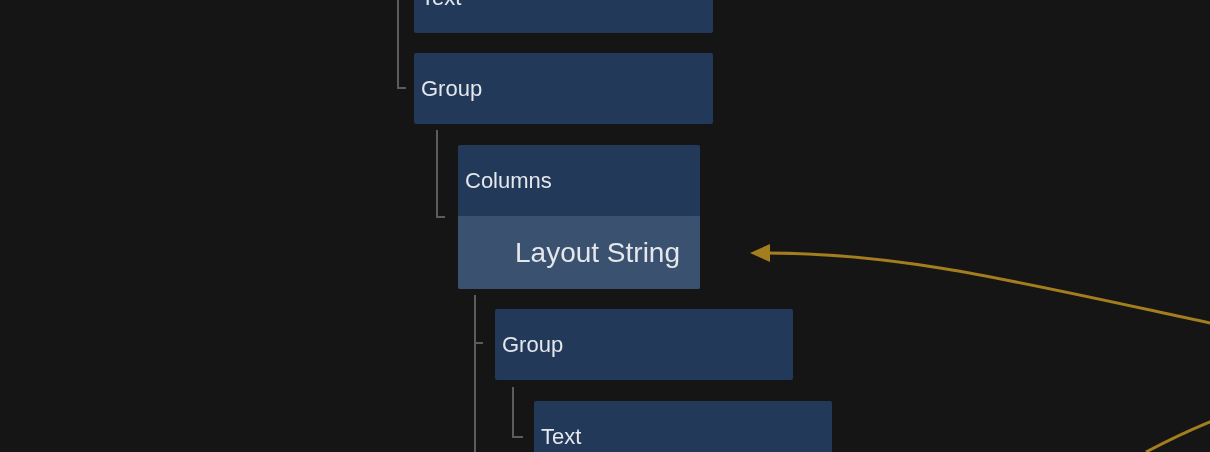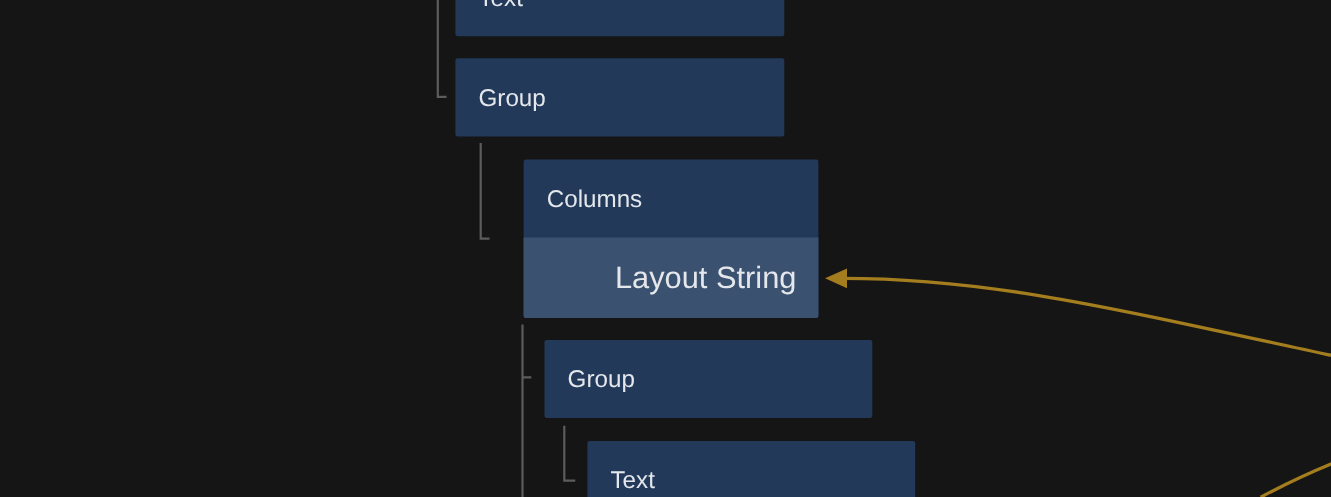--- a/index.html
+++ b/index.html
@@ -21,36 +21,36 @@
   .node{
     position:absolute;
     background:var(--node-fill);
     border-radius:2px;
     color:var(--node-text);
     font-size:22px;
   }
   .node-label{
     height:71px;
     display:flex;align-items:center;
-    padding-left:21px;
+    padding-left:7px;
     box-sizing:border-box;
   }
   .port-row{
     height:73px;
     background:var(--port-row-fill);
     display:flex;align-items:center;justify-content:flex-end;
     padding-right:20px;
     box-sizing:border-box;
     border-radius:0 0 2px 2px;
     color:var(--node-text);
     font-size:28px;
   }
   #node-text-1{left:414px;top:-38px;width:299px;height:71px;}
   #node-group-1{left:414px;top:53px;width:299px;height:71px;}
-  #node-columns-1{left:476px;top:145px;width:268px;}
+  #node-columns-1{left:458px;top:145px;width:242px;}
   #node-group-2{left:495px;top:309px;width:298px;height:71px;}
   #node-text-2{left:534px;top:401px;width:298px;height:71px;}
   #wire-layer{
     position:absolute;left:0;top:0;width:1210px;height:452px;
     pointer-events:none;
   }
   .tree-line{stroke:var(--tree-connector);stroke-width:2;fill:none;}
   .wire{stroke:var(--wire-accent);stroke-width:3;fill:none;}
   .wire-head{fill:var(--wire-accent);stroke:none;}
 </style>

